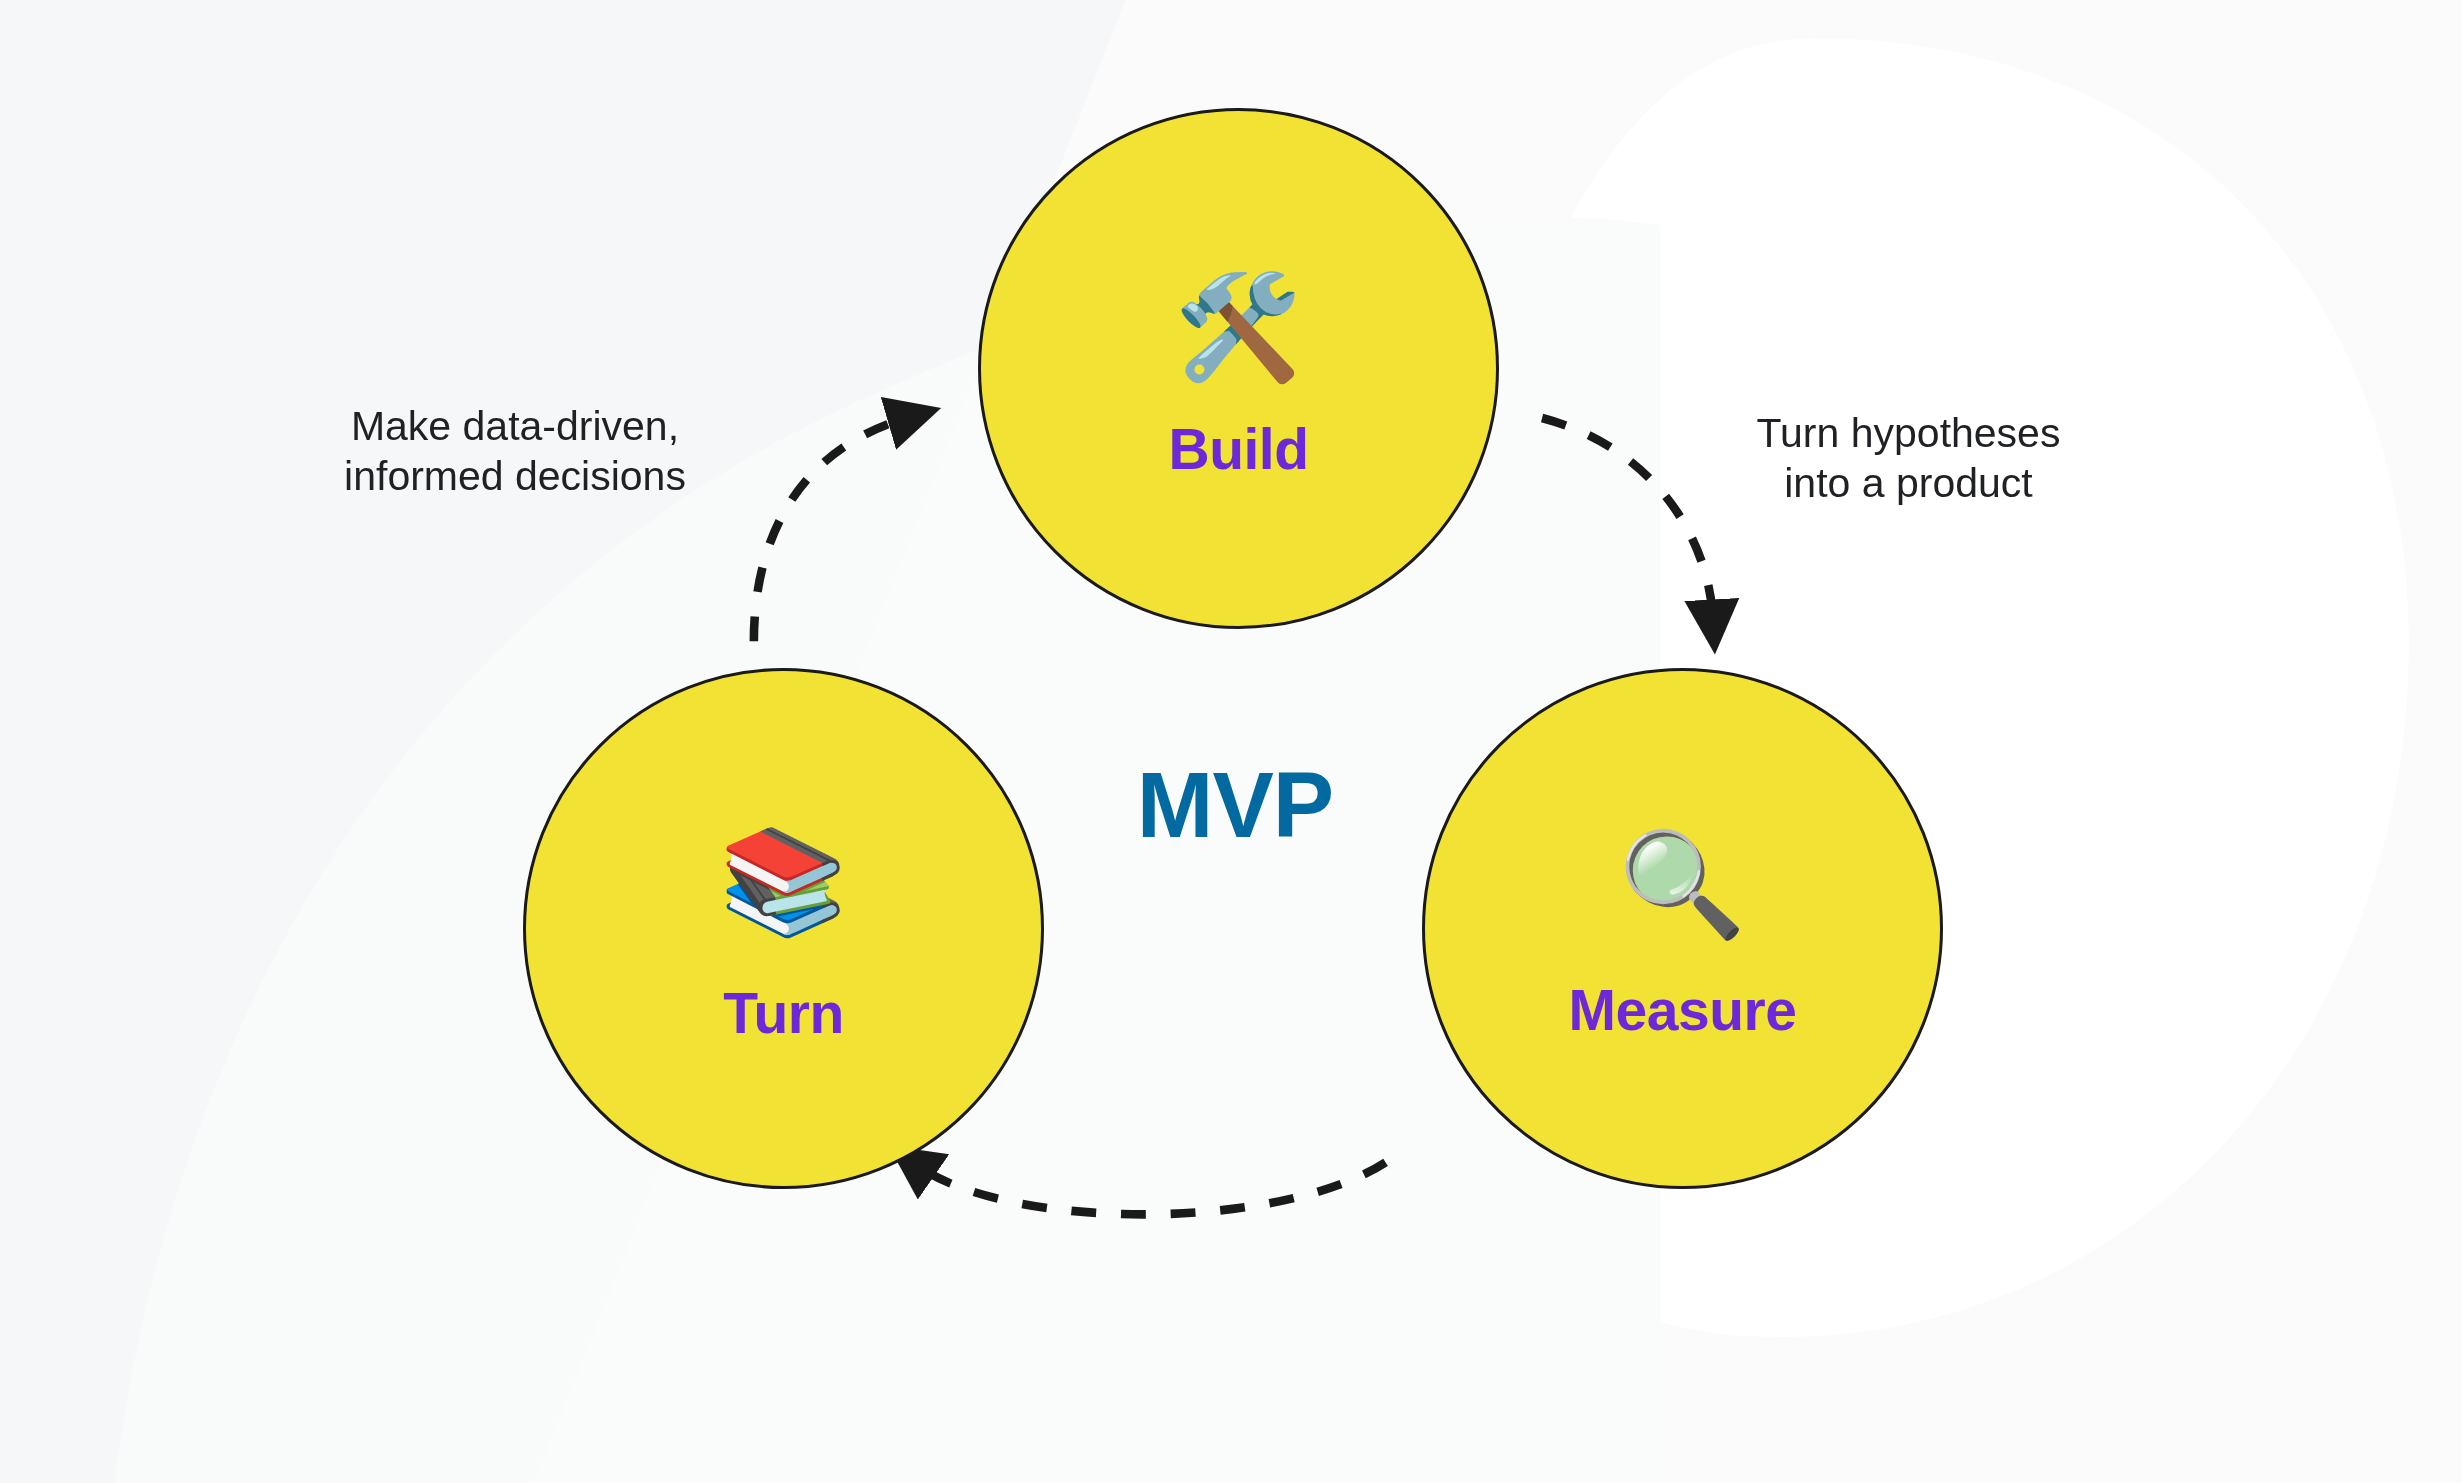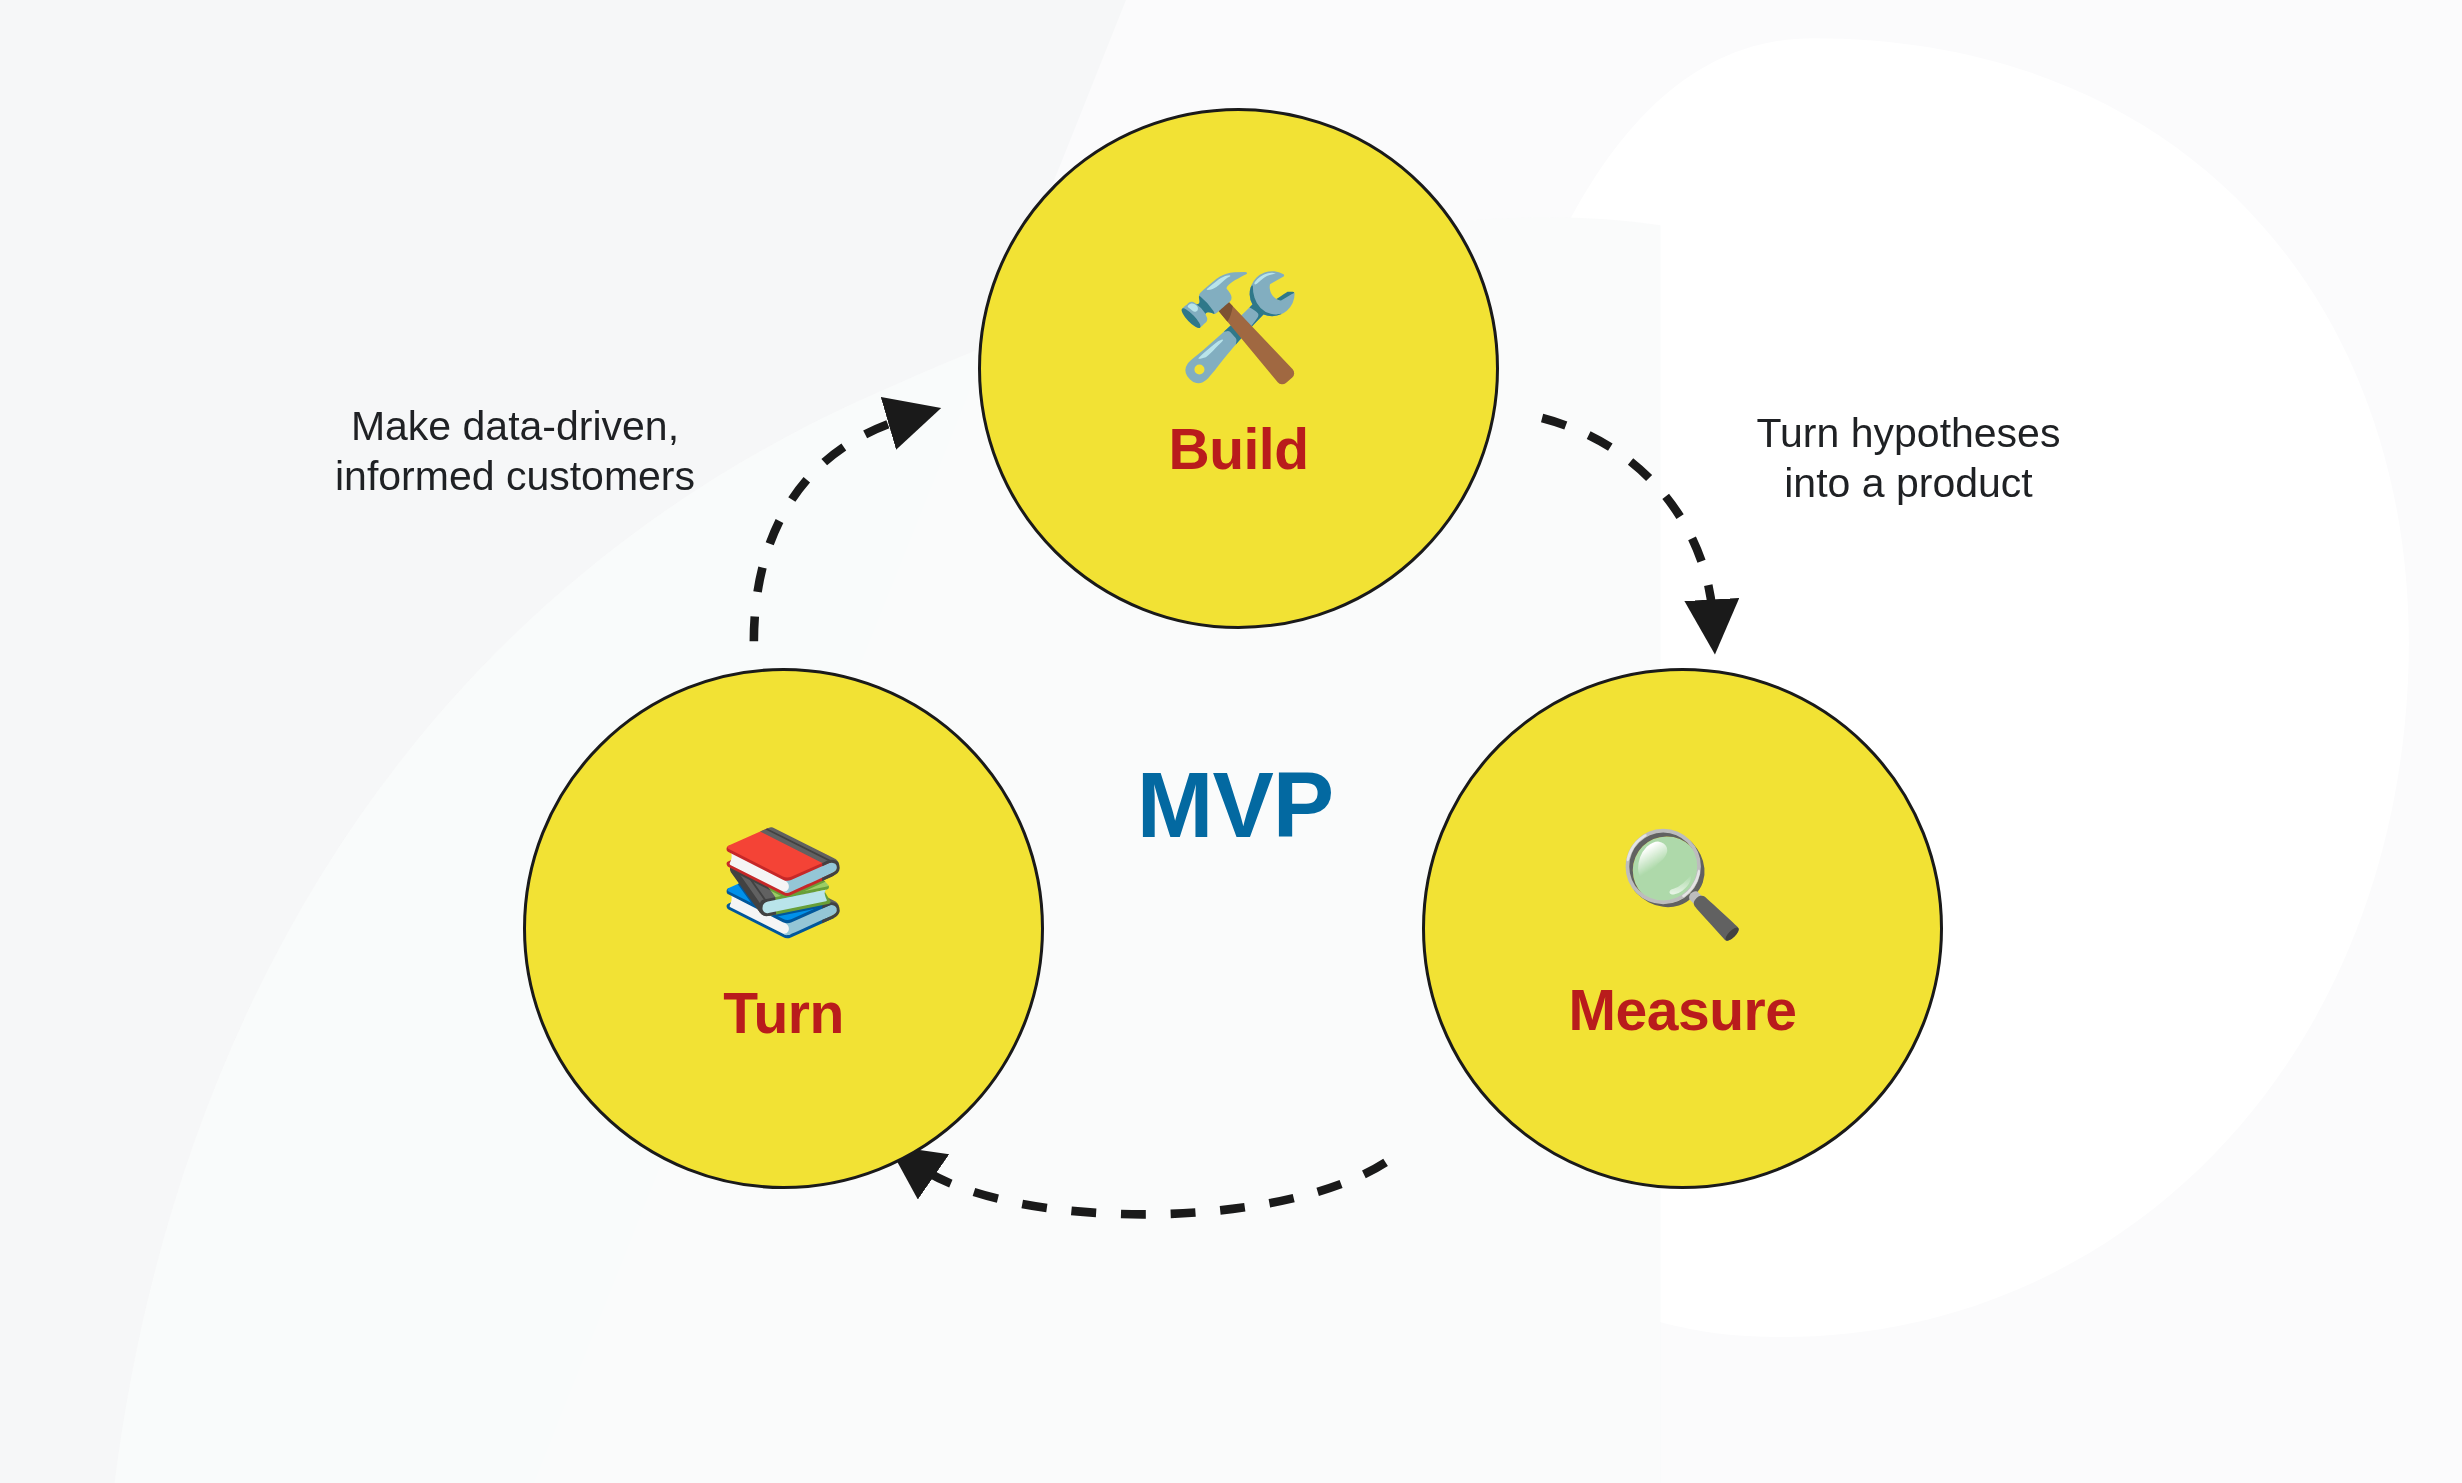--- a/index.html
+++ b/index.html
@@ -50,21 +50,21 @@
   }
   .node-icon {
     font-size: 103px;
     line-height: 1;
     display: block;
     filter: none;
   }
   .node-label {
     font-size: 57px;
     font-weight: 700;
-    color: #b91c1c;
+    color: #6d28d9;
     letter-spacing: -0.5px;
     line-height: 1;
   }
 
   #node-build {
     left: 978px;
     top: 108px;
     width: 521px;
     height: 521px;
   }
@@ -165,20 +165,20 @@
   </div>
 
   <div class="node" id="node-measure">
     <span class="node-icon">🔍</span>
     <span class="node-label">Measure</span>
   </div>
 
   <div id="center-label">MVP</div>
 
   <div class="caption" id="caption-learn-to-build">Make data-driven,
-informed customers</div>
+informed decisions</div>
 
   <div class="caption" id="caption-build-to-measure">Turn hypotheses
 into a product</div>
 
 
 </div>
 
 
 </body></html>

